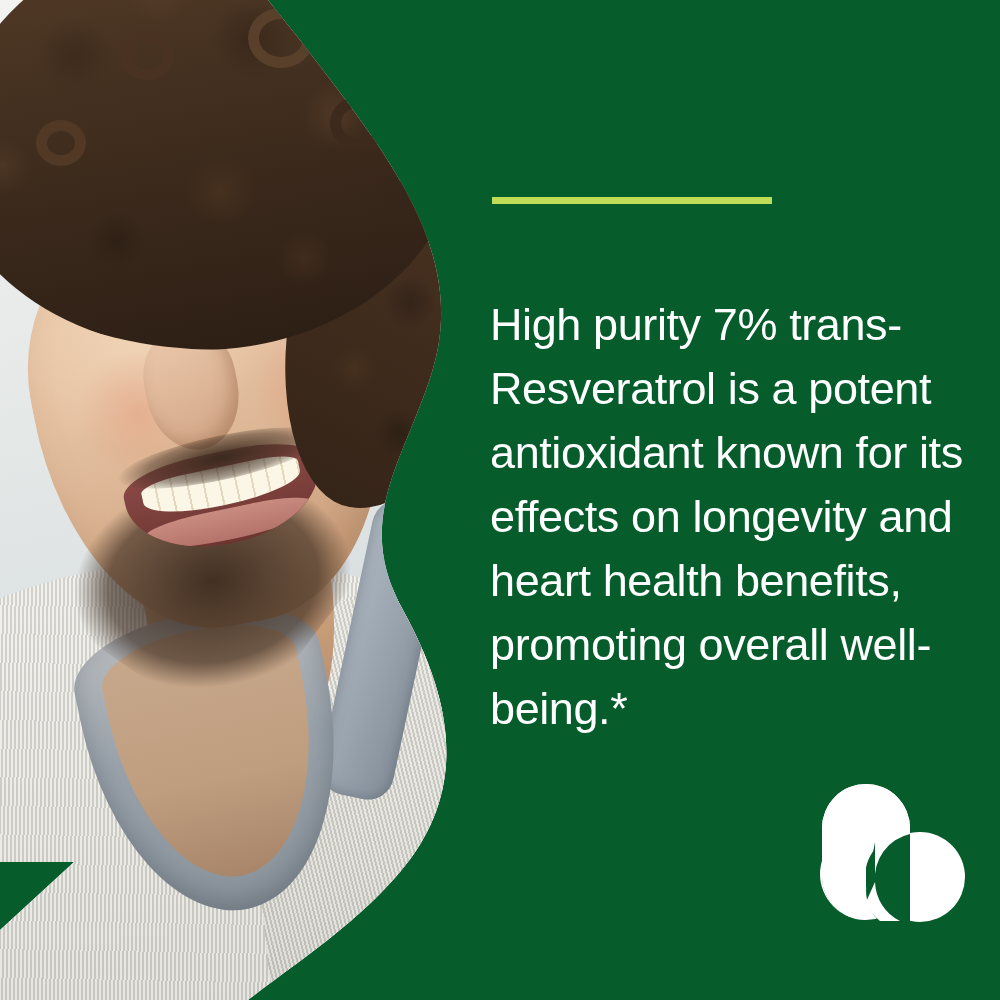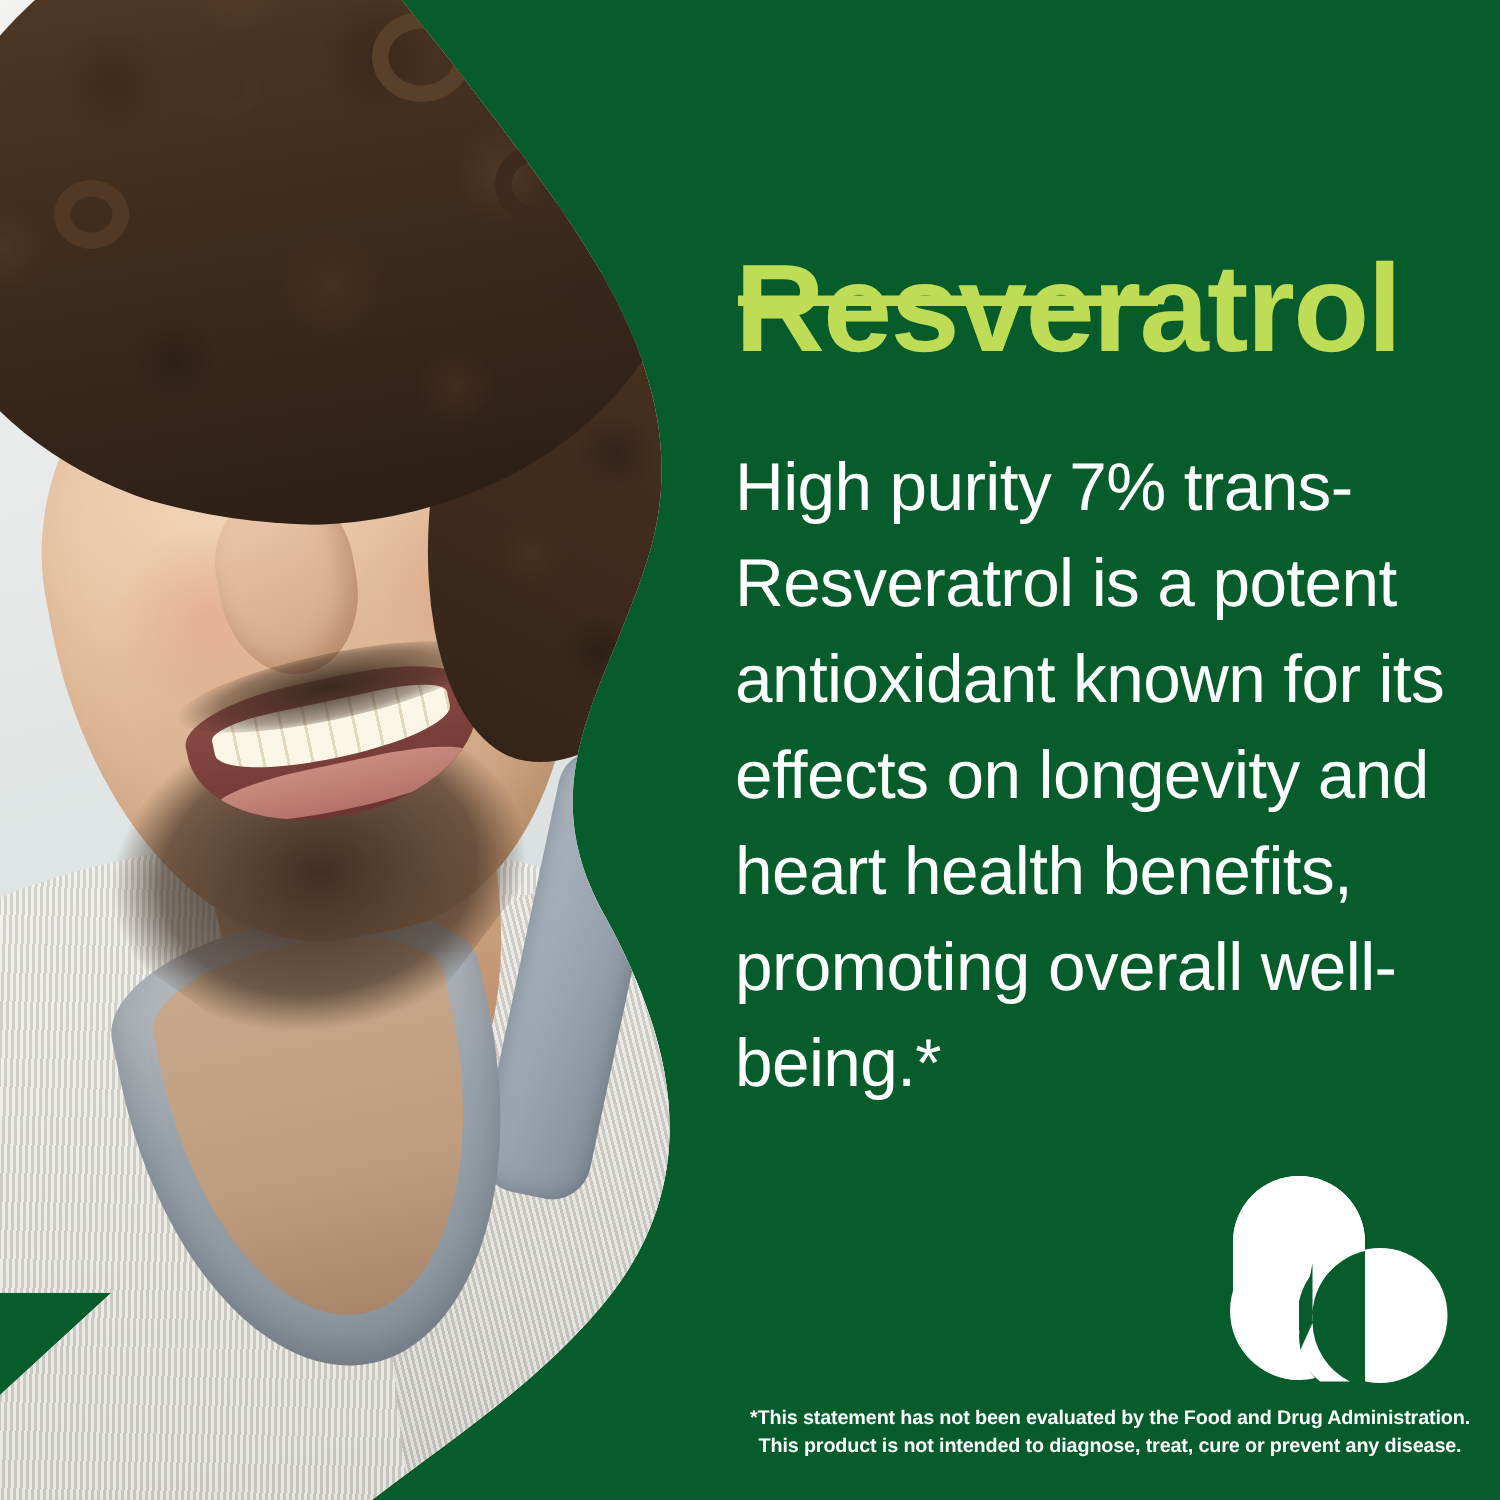--- a/index.html
+++ b/index.html
@@ -341,21 +341,20 @@
     <div class="hair-side"></div>
     <div class="hair"></div>
     <div class="hair-curl c1"></div>
     <div class="hair-curl c2"></div>
     <div class="hair-curl c3"></div>
     <div class="hair-curl c4"></div>
   </div>
 
   <div id="content">
 
-    <h1 id="title">Resveratrol</h1>
 
     <div id="title-rule"></div>
 
     <p id="body-copy">High purity 7% trans-Resveratrol is a potent antioxidant known for its effects on longevity and heart health benefits, promoting overall well-being.*</p>
 
     <div id="logo">
       <svg viewBox="0 0 150 145" aria-hidden="true">
 
         <rect x="2" y="2" width="88" height="136" rx="44" ry="44" fill="#ffffff"></rect>
 
@@ -365,19 +364,15 @@
         <path d="M 55 60 A 45 45 0 0 1 90 50 L 90 140 L 60 140 A 44 44 0 0 1 46 108 Z" fill="#065c2a"></path>
 
         <path d="M 2 46 L 2 94 A 44 44 0 0 0 46 138 L 46 138 A 44 44 0 0 1 46 46 Z" fill="#ffffff"></path>
         <rect x="2" y="2" width="44" height="136" rx="0" fill="none"></rect>
         <path d="M 2 46 A 44 44 0 0 1 46 2 L 46 138 A 44 44 0 0 1 2 94 Z" fill="#ffffff"></path>
         <path d="M 46 2 A 44 44 0 0 1 90 46 L 90 52 A 45 45 0 0 0 55 100 L 55 62 Z" fill="#ffffff"></path>
         <path d="M 55 100 A 45 45 0 0 0 80 139 L 60 139 A 44 44 0 0 1 46 120 Z" fill="#ffffff"></path>
       </svg>
     </div>
 
-    <div id="disclaimer">
-      <span>*This statement has not been evaluated by the Food and Drug Administration.</span>
-      <span class="line2">This product is not intended to diagnose, treat, cure or prevent any disease.</span>
-    </div>
 
   </div>
 </div>
 
 </body></html>

